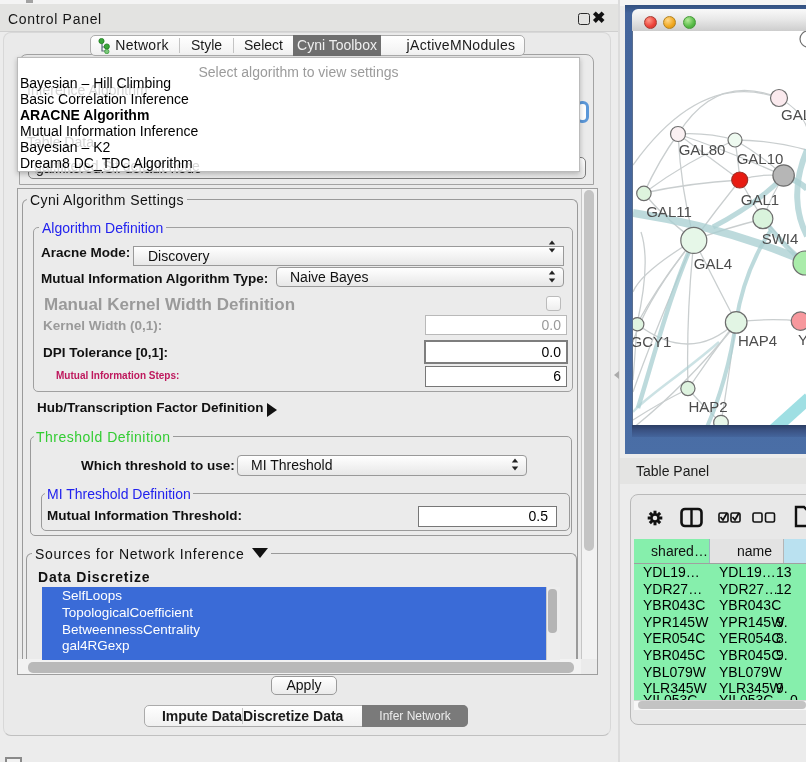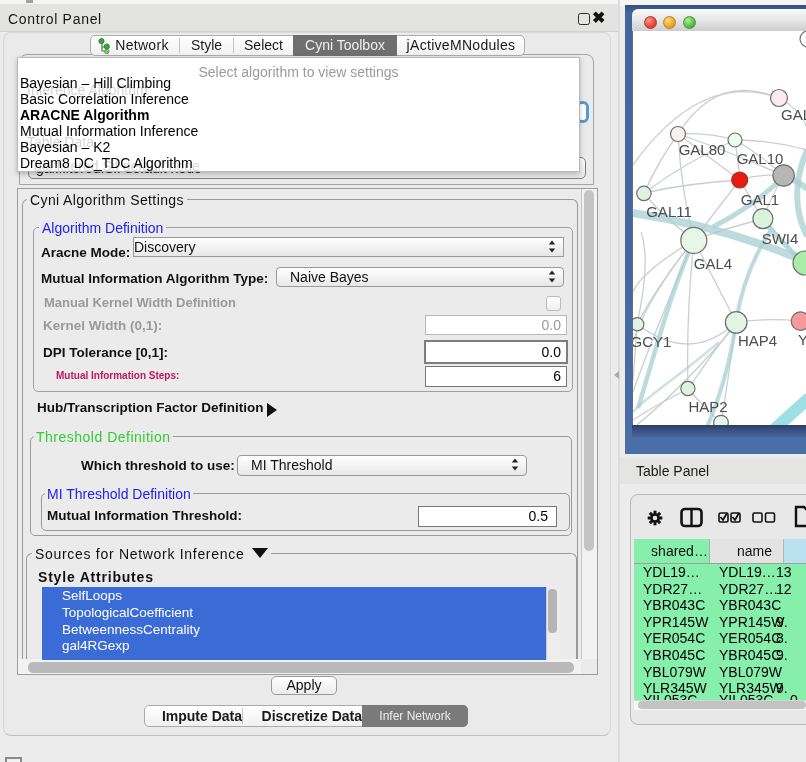--- a/index.html
+++ b/index.html
@@ -185,34 +185,34 @@
 <div class="abs" style="left:18px;top:659px;width:563px;height:15px;background:#f2f2f2;"></div>
 <div class="abs" style="left:28px;top:662px;width:546px;height:11px;background:#b9b9b9;border-radius:5px;"></div>
 
 <div class="abs" style="left:22px;top:199px;width:554px;height:459px;border-left:1px solid #9a9a9a;border-top:1px solid #9a9a9a;border-right:1px solid #9a9a9a;border-radius:6px 6px 0 0;"></div>
 <div class="abs" style="left:27px;top:192px;background:#ebebeb;padding:0 3px;font-size:14px;letter-spacing:0.4px;color:#111;">Cyni Algorithm Settings</div>
 
 <div class="abs" style="left:33px;top:227px;width:540px;height:165px;border:1px solid #a0a0a0;border-radius:5px;box-sizing:border-box;"></div>
 <div class="abs" style="left:39px;top:220px;background:#ebebeb;padding:0 3px;font-size:14px;color:#2222ee;">Algorithm Definition</div>
 
 <div class="abs b" style="left:41px;top:245px;font-size:13.5px;color:#111;">Aracne Mode:</div>
-<div class="abs" style="left:133px;top:237px;width:431px;height:20px;background:linear-gradient(180deg,#fff,#e7e7e7);border:1px solid #999;border-radius:0;box-sizing:border-box;font-size:14px;color:#111;line-height:18px;">Discovery</div>
+<div class="abs" style="left:133px;top:246px;width:431px;height:20px;background:linear-gradient(180deg,#fff,#e7e7e7);border:1px solid #999;border-radius:0;box-sizing:border-box;font-size:14px;color:#111;line-height:18px;padding-left:14px;">Discovery</div>
 <svg class="abs" style="left:548px;top:240px;" width="8" height="13" viewBox="0 0 8 13">
     <path d="M4,0.5 L7.2,4.5 H0.8 Z" fill="#222"></path>
     <path d="M4,12.5 L7.2,8.5 H0.8 Z" fill="#222"></path>
   </svg>
 
 <div class="abs b" style="left:41px;top:271px;font-size:13.5px;color:#111;">Mutual Information Algorithm Type:</div>
 <div class="abs" style="left:276px;top:267px;width:288px;height:20px;background:linear-gradient(180deg,#fff,#e7e7e7);border:1px solid #999;border-radius:4px;box-sizing:border-box;font-size:14px;color:#111;line-height:18px;padding-left:13px;">Naive Bayes</div>
 <svg class="abs" style="left:548px;top:270px;" width="8" height="13" viewBox="0 0 8 13">
     <path d="M4,0.5 L7.2,4.5 H0.8 Z" fill="#222"></path>
     <path d="M4,12.5 L7.2,8.5 H0.8 Z" fill="#222"></path>
   </svg>
 
-<div class="abs b" style="left:44px;top:295px;font-size:13px;color:#9a9a9a;">Manual Kernel Width Definition</div>
+<div class="abs b" style="left:44px;top:295px;font-size:17px;color:#9a9a9a;">Manual Kernel Width Definition</div>
 <div class="abs" style="left:546px;top:296px;width:13px;height:13px;background:linear-gradient(180deg,#fff,#eee);border:1px solid #bbb;border-radius:3px;"></div>
 
 <div class="abs b" style="left:43px;top:318px;font-size:13.5px;color:#9a9a9a;">Kernel Width (0,1):</div>
 <div class="abs" style="left:425px;top:315px;width:142px;height:20px;background:#fff;border:1px solid #b9b9b9;box-sizing:border-box;font-size:14px;color:#9a9a9a;line-height:18px;text-align:right;padding-right:5px;">0.0</div>
 
 <div class="abs b" style="left:43px;top:345px;font-size:13.5px;color:#111;">DPI Tolerance [0,1]:</div>
 <div class="abs" style="left:424px;top:340px;width:144px;height:24px;background:#fff;border:2px solid #7e7e7e;box-sizing:border-box;font-size:14px;color:#000;line-height:20px;text-align:right;padding-right:5px;">0.0</div>
 
 <div class="abs b" style="left:43px;top:370px;font-size:10px;color:#be185d;padding-left:13px;">Mutual Information Steps:</div>
 <div class="abs" style="left:425px;top:366px;width:142px;height:21px;background:#fff;border:1px solid #777;box-sizing:border-box;font-size:14px;color:#000;line-height:19px;text-align:right;padding-right:5px;">6</div>
@@ -232,52 +232,52 @@
     <path d="M4,12.5 L7.2,8.5 H0.8 Z" fill="#222"></path>
   </svg>
 
 <div class="abs" style="left:41px;top:493px;width:529px;height:38px;border:1px solid #9a9a9a;border-radius:5px;box-sizing:border-box;"></div>
 <div class="abs" style="left:45px;top:486px;background:#ebebeb;padding:0 2px;font-size:14px;color:#2222ee;">MI Threshold Definition</div>
 <div class="abs b" style="left:47px;top:508px;font-size:13.5px;color:#111;">Mutual Information Threshold:</div>
 <div class="abs" style="left:418px;top:506px;width:139px;height:21px;background:#fff;border:1px solid #777;box-sizing:border-box;font-size:14px;color:#000;line-height:19px;text-align:right;padding-right:8px;">0.5</div>
 
 <div class="abs" style="left:26px;top:553px;width:551px;height:106px;border-left:1px solid #9a9a9a;border-top:1px solid #9a9a9a;border-right:1px solid #9a9a9a;border-radius:6px 6px 0 0;box-sizing:border-box;"></div>
 <div class="abs" style="left:32px;top:546px;background:#ebebeb;padding:0 3px;font-size:14px;letter-spacing:0.7px;color:#111;">Sources for Network Inference <span style="display:inline-block;width:0;height:0;border-left:8px solid transparent;border-right:8px solid transparent;border-top:10px solid #111;vertical-align:1px;margin-left:3px;"></span></div>
-<div class="abs b" style="left:38px;top:569px;font-size:14px;letter-spacing:0.8px;color:#111;">Style Attributes</div>
+<div class="abs b" style="left:38px;top:569px;font-size:14px;letter-spacing:0.8px;color:#111;">Data Discretize</div>
 
 <div class="abs" style="left:42px;top:587px;width:518px;height:73px;background:#fff;overflow:hidden;">
   <div style="position:absolute;left:0;top:0;width:504px;height:73px;background:#3a6bd7;"></div>
   <div style="position:absolute;left:20px;top:1px;font-size:13.5px;color:#fff;line-height:16.8px;">SelfLoops<br>TopologicalCoefficient<br>BetweennessCentrality<br>gal4RGexp</div>
   <div style="position:absolute;left:504px;top:0;width:14px;height:73px;background:#ededed;border-left:1px solid #ccc;box-sizing:border-box;"></div>
   <div style="position:absolute;left:506px;top:2px;width:9px;height:44px;background:#b5b5b5;border-radius:4px;"></div>
 </div>
 
 <div class="abs" style="left:271px;top:676px;width:66px;height:19px;background:linear-gradient(180deg,#ffffff,#ebebeb);border:1px solid #9b9b9b;border-radius:5px;box-sizing:border-box;text-align:center;font-size:14px;color:#111;line-height:17px;">Apply</div>
 
 <div class="abs" style="left:144px;top:705px;width:324px;height:22px;background:linear-gradient(180deg,#ffffff,#f0f0f0);border:1px solid #ababab;border-radius:5px;box-sizing:border-box;"></div>
 <div class="abs" style="left:242px;top:708px;width:1px;height:16px;background:#c4c4c4;"></div>
 <div class="abs b" style="left:144px;top:705px;width:98px;height:22px;text-align:right;line-height:22px;font-size:14px;color:#1a1a1a;">Impute Data</div>
-<div class="abs b" style="left:243px;top:705px;width:119px;height:16px;text-align:right;line-height:22px;font-size:14px;color:#1a1a1a;">Discretize Data</div>
+<div class="abs b" style="left:243px;top:705px;width:119px;height:16px;text-align:left;line-height:22px;font-size:14px;color:#1a1a1a;">Discretize Data</div>
 <div class="abs" style="left:362px;top:705px;width:106px;height:22px;background:#7a7a7a;border-radius:0 5px 5px 0;text-align:center;line-height:22px;font-size:12px;color:#ececec;">Infer Network</div>
 
 <div class="abs" style="left:5px;top:757px;width:17px;height:12px;background:#f2f2f2;border:2px solid #8a8a8a;box-sizing:border-box;"></div>
 
 <div class="abs" style="left:90px;top:35px;width:435px;height:21px;background:linear-gradient(180deg,#ffffff,#f1f1f1);border:1px solid #adadad;border-radius:5px;box-sizing:border-box;"></div>
 <div class="abs" style="left:179px;top:38px;width:1px;height:15px;background:#c4c4c4;"></div>
 <div class="abs" style="left:233px;top:38px;width:1px;height:15px;background:#c4c4c4;"></div>
 <svg class="abs" style="left:98px;top:38px;" width="13" height="16" viewBox="0 0 13 16">
   <path d="M4,5 V13 H8 M4,9 H8" stroke="#5a6b7a" stroke-width="1.2" fill="none"></path>
   <circle cx="3.5" cy="3" r="2.6" fill="#3aa73a" stroke="#1d7a1d" stroke-width="0.8"></circle>
   <circle cx="8.8" cy="8.5" r="2.6" fill="#3aa73a" stroke="#1d7a1d" stroke-width="0.8"></circle>
   <circle cx="8.8" cy="13.5" r="2.2" fill="#7cc87c" stroke="#3a9a3a" stroke-width="0.8"></circle>
 </svg>
 <div class="abs" style="left:109px;top:35px;width:66px;height:21px;text-align:center;line-height:21px;font-size:14px;letter-spacing:0.3px;color:#1a1a1a;">Network</div>
 <div class="abs" style="left:180px;top:35px;width:53px;height:21px;text-align:center;line-height:21px;font-size:14px;color:#1a1a1a;">Style</div>
 <div class="abs" style="left:234px;top:35px;width:59px;height:21px;text-align:center;line-height:21px;font-size:14px;color:#1a1a1a;">Select</div>
-<div class="abs" style="left:293px;top:35px;width:104px;height:21px;background:#6f6f6f;text-align:center;line-height:21px;font-size:14px;color:#efefef;">Cyni Toolbox</div>
+<div class="abs" style="left:293px;top:35px;width:88px;height:21px;background:#6f6f6f;text-align:center;line-height:21px;font-size:14px;color:#efefef;">Cyni Toolbox</div>
 <div class="abs" style="left:397px;top:35px;width:128px;height:21px;text-align:center;line-height:21px;font-size:14px;letter-spacing:0.3px;color:#1a1a1a;">jActiveMNodules</div>
 
 <div class="abs" style="left:17px;top:57px;width:563px;height:115px;background:#fff;border:1px solid #bbb;box-shadow:0 2px 5px rgba(0,0,0,0.25);box-sizing:border-box;font-size:14px;">
   <div style="position:absolute;left:9px;top:24px;color:rgba(120,120,120,0.32);font-size:14px;">Inference Algorithm</div>
   <div style="position:absolute;left:9px;top:76px;color:rgba(120,120,120,0.32);font-size:14px;">Table Data</div>
   <div style="position:absolute;left:16px;top:100px;color:rgba(120,120,120,0.30);font-size:14px;">gal:filtered.Sif default node</div>
   <div style="position:absolute;left:0;top:6px;width:100%;text-align:center;color:#9b9b9b;">Select algorithm to view settings</div>
   <div style="position:absolute;left:2px;top:17px;line-height:16.1px;color:#000;">Bayesian – Hill Climbing<br>Basic Correlation Inference<br><span class="b">ARACNE Algorithm</span><br>Mutual Information Inference<br>Bayesian – K2<br>Dream8 DC_TDC Algorithm</div>
 </div>
 

